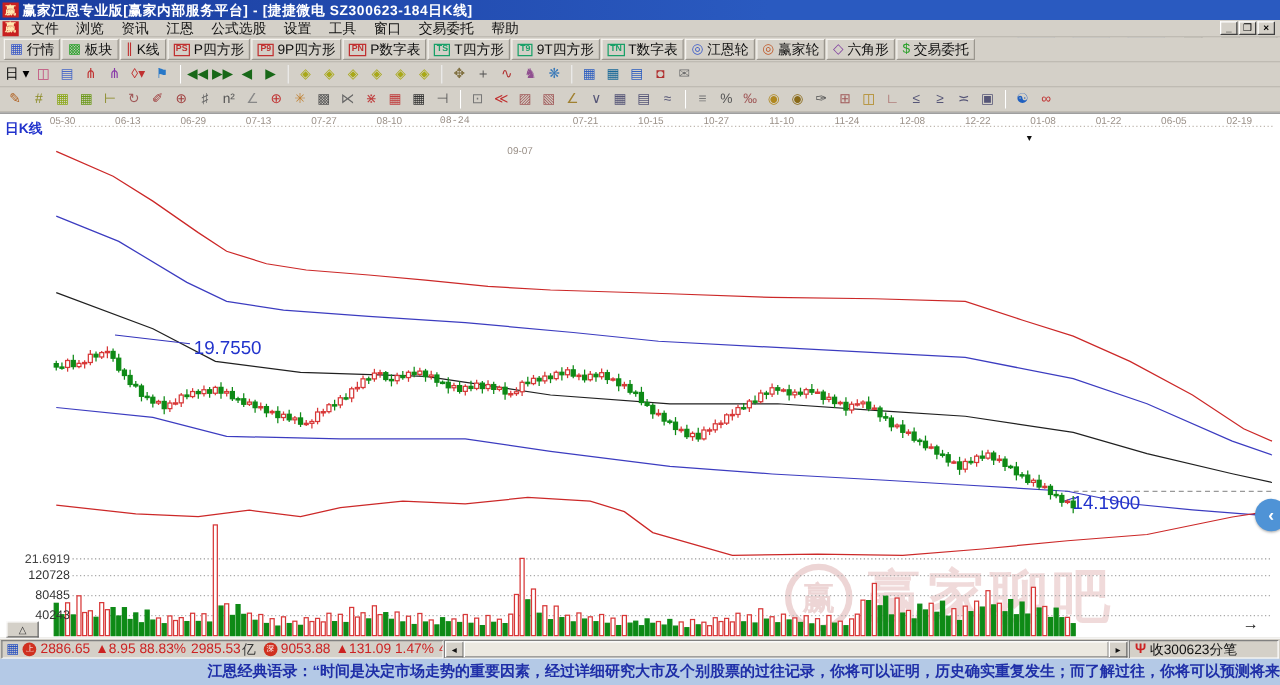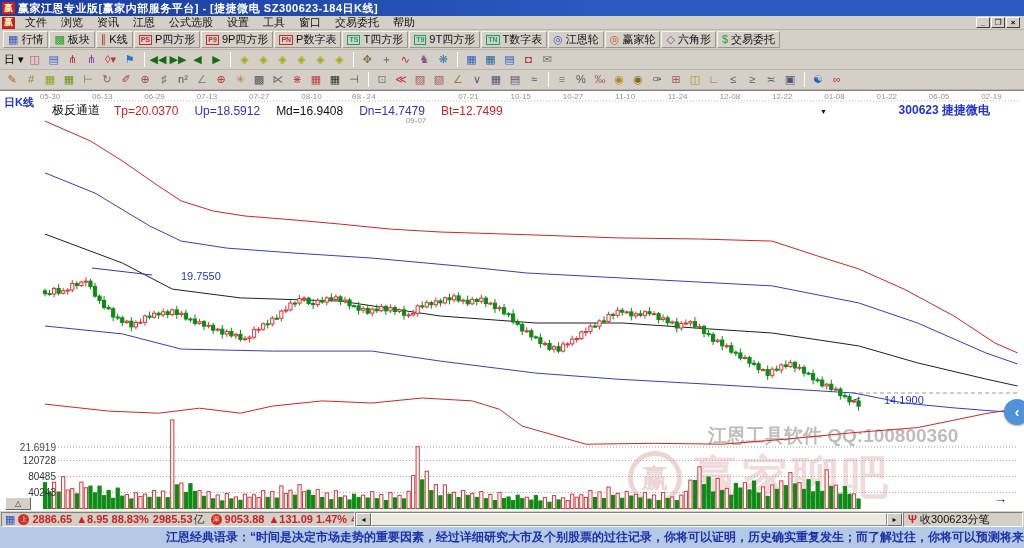--- a/index.html
+++ b/index.html
@@ -38,42 +38,42 @@
   .chart-area{position:absolute;left:0;top:90px;width:1024px;height:420px;background:#fff;border-top:1px solid #808080;}
   #chart-svg{position:absolute;left:0;top:0;width:1024px;height:420px;z-index:2;}
   .pane-label{position:absolute;left:4px;top:4px;color:#2233cc;font-size:11px;font-weight:bold;z-index:3;}
   #date-row{position:absolute;left:0;top:1px;width:1024px;height:9px;z-index:3;}
   .dtick{position:absolute;top:0;font-size:8px;color:#9a9088;transform:translateX(-50%);white-space:nowrap;}
   .ind-row{position:absolute;left:52px;top:11px;right:8px;display:flex;align-items:center;font-size:12px;z-index:3;}
   .ind-name{color:#111;margin-right:14px;}
   .ind-val{margin-right:16px;white-space:nowrap;}
   .symbol-box{margin-left:auto;color:#2233cc;font-weight:bold;font-size:12px;white-space:nowrap;padding-right:26px;}
   .date-marker{position:absolute;left:820px;top:17px;font-size:7px;color:#111;z-index:3;}
-  .anno{position:absolute;color:#2233cc;font-size:11px;z-index:3;white-space:nowrap;margin-left:26px;}
+  .anno{position:absolute;color:#2233cc;font-size:15px;z-index:3;white-space:nowrap;}
   .anno-high{left:155px;top:179px;}
   .anno-last{left:858px;top:303px;}
   .price-floor{position:absolute;left:10px;top:351px;width:46px;text-align:right;font-size:10px;color:#444;z-index:3;}
   .vol-label{position:absolute;left:10px;width:46px;text-align:right;font-size:10px;color:#333;z-index:3;}
   .watermark-qq{position:absolute;left:708px;top:332px;font-size:19px;font-weight:bold;color:#c0bcbc;z-index:1;white-space:nowrap;}
   .watermark-brand{position:absolute;left:628px;top:356px;display:flex;align-items:center;gap:10px;z-index:1;}
   .wm-circle{width:54px;height:54px;border:5px solid #eDD5d5;border-radius:50%;color:#eDD5d5;
     font-size:26px;font-weight:bold;display:flex;align-items:center;justify-content:center;}
   .wm-text{font-size:46px;font-weight:bold;color:#f0dada;letter-spacing:4px;white-space:nowrap;}
   .tri-btn{position:absolute;left:5px;top:406px;width:26px;height:13px;background:#d4d0c8;
     border:1px solid;border-color:#fff #666 #666 #fff;font-size:8px;text-align:center;line-height:11px;color:#333;z-index:3;}
   .vol-arrow{position:absolute;left:994px;top:400px;font-size:13px;color:#222;z-index:3;}
   .collapse-btn{position:absolute;left:1004px;top:308px;width:26px;height:26px;border-radius:50%;
     background:#4f93d6;color:#fff;font-size:14px;font-weight:bold;display:flex;align-items:center;
     justify-content:center;z-index:4;box-shadow:0 1px 2px rgba(0,0,0,.3);}
   
   .statusbar{position:absolute;left:0;top:510px;width:1024px;height:17px;background:#d4d0c8;
     border-top:1px solid #fff;display:flex;align-items:center;font-size:11px;}
   .sb-cell1{width:354px;height:15px;margin-left:1px;border:1px solid;border-color:#808080 #fff #fff #808080;
     display:flex;align-items:center;padding:0 3px;white-space:nowrap;overflow:hidden;}
-  .sb-num{color:#cc2222;margin-right:4px;font-weight:bold;}
+  .sb-num{color:#cc2222;margin-right:4px;font-weight:normal;}
   .sb-unit{color:#333;margin-right:6px;}
   .sb-ico{font-size:11px;color:#2a52c0;margin-right:3px;line-height:1;}
   .sb-exch{width:11px;height:11px;border-radius:50%;background:#d03020;color:#fff;font-size:6px;
     display:inline-flex;align-items:center;justify-content:center;margin-right:3px;flex:none;}
   .sb-scroll{width:548px;height:15px;border:1px solid;border-color:#808080 #fff #fff #808080;
     background:#f7f5ef;display:flex;align-items:center;}
   .sc-btn{width:15px;height:13px;background:#d4d0c8;border:1px solid;border-color:#fff #666 #666 #fff;
     font-size:8px;text-align:center;line-height:11px;color:#111;flex:none;}
   .sc-thumb{flex:1;height:13px;background:#ece9e1;border:1px solid;border-color:#fff #888 #888 #fff;}
   .sb-cell3{flex:1;height:15px;border:1px solid;border-color:#808080 #fff #fff #808080;margin-right:1px;
@@ -254,21 +254,20 @@
       <div class="tbtn" style="color: rgb(85, 85, 119);">≤</div>
       <div class="tbtn" style="color: rgb(85, 85, 119);">≥</div>
       <div class="tbtn" style="color: rgb(85, 85, 119);">≍</div>
       <div class="tbtn" style="color: rgb(85, 85, 119);">▣</div>
       <div class="tsep"></div>
       <div class="tbtn" style="color: rgb(32, 96, 192);">☯</div>
       <div class="tbtn" style="color: rgb(192, 48, 48);">∞</div>
     </div>
 
   <div class="chart-area">
-    <div class="watermark-qq">江恩工具软件  QQ:100800360</div>
     <div class="watermark-brand">
       <span class="wm-circle">赢</span>
       <span class="wm-text">赢家聊吧</span>
     </div>
 
     <svg id="chart-svg" viewBox="0 90 1024 420">
         <line x1="45" y1="100" x2="1018" y2="100" stroke="#c0b8b0" stroke-width="1" stroke-dasharray="1 2"></line>
         <line x1="58" y1="446.015312" x2="1018" y2="446.015312" stroke="#999" stroke-width="1" stroke-dasharray="1 2"></line>
         <line x1="58" y1="459.5003975846731" x2="1018" y2="459.5003975846731" stroke="#aaa" stroke-width="1" stroke-dasharray="1 2"></line>
         <line x1="58" y1="475.5003975846731" x2="1018" y2="475.5003975846731" stroke="#aaa" stroke-width="1" stroke-dasharray="1 2"></line>
@@ -839,31 +838,20 @@
         <span class="dtick" style="left: 625.3px;">11-10</span>
         <span class="dtick" style="left: 677.6px;">11-24</span>
         <span class="dtick" style="left: 729.9px;">12-08</span>
         <span class="dtick" style="left: 782.2px;">12-22</span>
         <span class="dtick" style="left: 834.5px;">01-08</span>
         <span class="dtick" style="left: 886.8px;">01-22</span>
         <span class="dtick" style="left: 939.1px;">06-05</span>
         <span class="dtick" style="left: 991.4px;">02-19</span>
       </div>
 
-    <div class="ind-row">
-      <span class="ind-name">极反通道</span>
-      <span class="ind-val" style="color:#cc2222">Tp=20.0370</span>
-      <span class="ind-val" style="color:#3333bb">Up=18.5912</span>
-      <span class="ind-val" style="color:#111111">Md=16.9408</span>
-      <span class="ind-val" style="color:#3333bb">Dn=14.7479</span>
-      <span class="ind-val" style="color:#cc2222">Bt=12.7499</span>
-      <span class="symbol-box">
-        <span>300623</span>&nbsp;<span>捷捷微电</span>
-      </span>
-    </div>
 
     <div class="date-marker">▼</div>
     <div class="anno anno-high">19.7550</div>
     <div class="anno anno-last">14.1900</div>
     <div class="price-floor">21.6919</div>
 
     <div class="vol-label" style="top:364px">120728</div>
     <div class="vol-label" style="top:380px">80485</div>
     <div class="vol-label" style="top:396px">40243</div>
 

